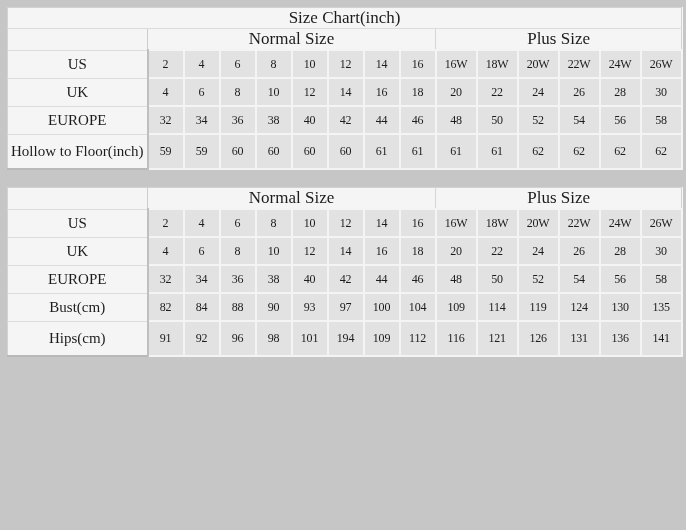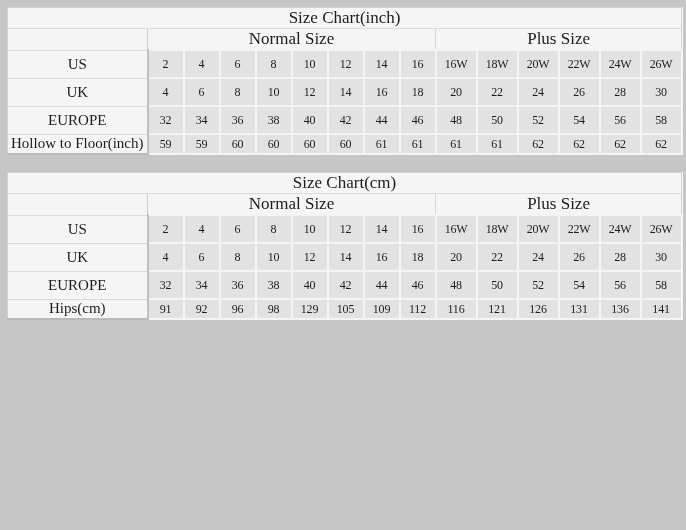--- a/index.html
+++ b/index.html
@@ -59,21 +59,21 @@
     background: var(--table-bg);
     border-bottom: 1px solid var(--line);
   }
   tr.group-row th.corner {
     border-right: 1px solid #cccccc;
   }
   tr.group-row th.group {
     border-left: 1px solid #d6d6d6;
   }
   tbody tr { height: 28px; }
-  tbody tr:last-child { height: 20px; }
+  tbody tr:last-child { height: 35px; }
   tbody th.row-label {
     background: var(--table-bg);
     font-size: 15px;
     border-bottom: 1px solid var(--line);
     border-right: 2px solid var(--divider);
     font-family: Liberation Serif, serif;
   }
   tbody td.size-cell {
     background: var(--cell-bg);
     font-size: 12px;
@@ -198,23 +198,20 @@
         <col class="normal-col">
         <col class="normal-col">
       <col class="plus-col">
         <col class="plus-col">
         <col class="plus-col">
       <col class="plus-col">
         <col class="plus-col">
         <col class="plus-col">
     </colgroup>
     <thead>
-      <tr class="title-row">
-        <th colspan="15">Size Chart(cm)</th>
-      </tr>
       <tr class="group-row">
         <th class="corner"></th>
         <th class="group" colspan="8">Normal Size</th>
         <th class="group" colspan="6">Plus Size</th>
       </tr>
     </thead>
     <tbody>
         <tr>
           <th class="row-label">US</th>
           <td class="size-cell">2</td>
@@ -260,27 +257,44 @@
           <td class="size-cell">44</td>
           <td class="size-cell">46</td>
           <td class="size-cell">48</td>
           <td class="size-cell">50</td>
           <td class="size-cell">52</td>
           <td class="size-cell">54</td>
           <td class="size-cell">56</td>
           <td class="size-cell">58</td>
         </tr>
         <tr>
+          <th class="row-label">Bust(cm)</th>
+          <td class="size-cell">82</td>
+          <td class="size-cell">84</td>
+          <td class="size-cell">88</td>
+          <td class="size-cell">90</td>
+          <td class="size-cell">93</td>
+          <td class="size-cell">97</td>
+          <td class="size-cell">100</td>
+          <td class="size-cell">104</td>
+          <td class="size-cell">109</td>
+          <td class="size-cell">114</td>
+          <td class="size-cell">119</td>
+          <td class="size-cell">124</td>
+          <td class="size-cell">130</td>
+          <td class="size-cell">135</td>
+        </tr>
+        <tr>
           <th class="row-label">Hips(cm)</th>
           <td class="size-cell">91</td>
           <td class="size-cell">92</td>
           <td class="size-cell">96</td>
           <td class="size-cell">98</td>
-          <td class="size-cell">129</td>
-          <td class="size-cell">105</td>
+          <td class="size-cell">101</td>
+          <td class="size-cell">194</td>
           <td class="size-cell">109</td>
           <td class="size-cell">112</td>
           <td class="size-cell">116</td>
           <td class="size-cell">121</td>
           <td class="size-cell">126</td>
           <td class="size-cell">131</td>
           <td class="size-cell">136</td>
           <td class="size-cell">141</td>
         </tr>
       </tbody>

